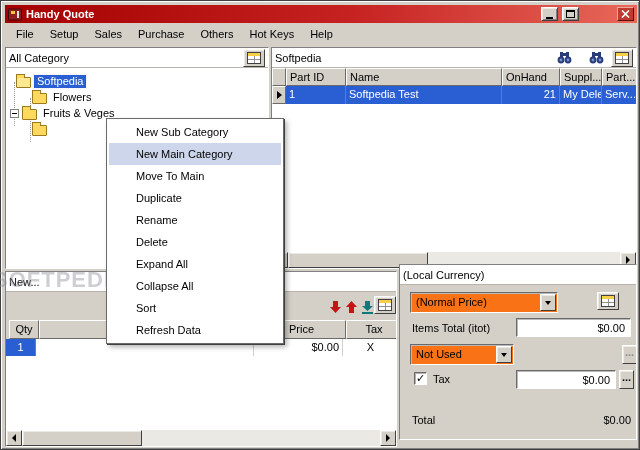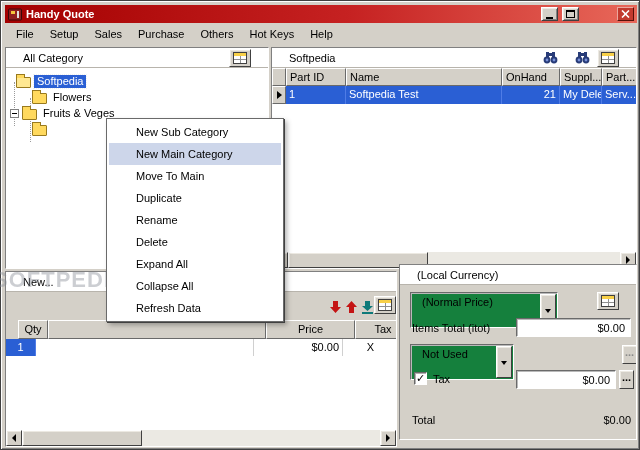--- a/index.html
+++ b/index.html
@@ -17,21 +17,21 @@
           box-shadow:inset 1px 1px 0 #ece9e2,inset -1px -1px 0 #848484;
           display:flex;align-items:center;justify-content:center;}
   .glyph-min{width:7px;height:2px;background:#000;margin-top:7px;}
   .glyph-max{width:9px;height:8px;border:1px solid #000;border-top-width:2px;}
   .tb-close{background:#c23a2e;border-color:#eaa79e #571008 #571008 #eaa79e;box-shadow:none;}
   
   .menubar{position:absolute;left:4px;top:23px;width:632px;height:21px;background:#d4d0c8;display:flex;padding-left:3px;}
   .menubar span{padding:0 8px;line-height:21px;}
   
   .panel{position:absolute;border:1px solid;border-color:#808080 #ffffff #ffffff #808080;background:#fff;overflow:hidden;}
-  .strip{height:20px;background:#fff;border-bottom:1px solid #b8b4ac;display:flex;align-items:center;padding:0 17px;position:relative;}
+  .strip{height:20px;background:#fff;border-bottom:1px solid #b8b4ac;display:flex;align-items:center;padding:0 3px;position:relative;}
   .icon-btn{width:22px;height:18px;background:#d4d0c8;border:1px solid;border-color:#fff #404040 #404040 #fff;
             box-shadow:inset 1px 1px 0 #ece9e2;display:flex;align-items:center;justify-content:center;flex:0 0 auto;}
   .find-btn{width:18px;height:16px;display:flex;align-items:center;justify-content:center;flex:0 0 auto;}
   
   .tree{padding-top:5px;position:relative;background:#fff;height:calc(100% - 20px);}
   .trow{height:16px;display:flex;align-items:center;gap:3px;position:relative;z-index:2;}
   .tlabel{padding:0 3px;line-height:13px;white-space:nowrap;}
   .tlabel.sel{background:#2a5fd4;color:#fff;outline:1px dotted #f0f0f0;}
   .folder{width:15px;height:11px;background:#ffd95e;border:1px solid #997a1e;border-radius:1px;position:relative;margin-top:3px;flex:0 0 auto;}
   .folder:before{content:"";position:absolute;left:-1px;top:-4px;width:7px;height:3px;background:#ffd95e;border:1px solid #997a1e;border-bottom:none;}
@@ -58,22 +58,22 @@
   .sb-track{flex:1;}
   .tri-l2{width:0;height:0;border-right:4px solid #000;border-top:4px solid transparent;border-bottom:4px solid transparent;}
   .tri-r2{width:0;height:0;border-left:4px solid #000;border-top:4px solid transparent;border-bottom:4px solid transparent;}
   .tri-d{width:0;height:0;border-top:4px solid #000;border-left:3px solid transparent;border-right:3px solid transparent;margin-top:1px;}
   
   .bl-toolbar{position:absolute;left:0;top:20px;width:100%;height:28px;background:#d4d0c8;}
   .tb-icon{position:absolute;top:8px;width:12px;height:14px;display:flex;align-items:center;justify-content:center;}
   .blq{background:#2a5fd4;color:#fff;text-align:center;}
   .bl-body{position:absolute;left:0;right:0;top:84px;bottom:16px;background:#fff;}
   
-  .combo{position:absolute;background:#15803d;border:1px solid;border-color:#6a6a6a #fff #fff #6a6a6a;
-         box-shadow:inset 1px 1px 0 #b9b9b9;height:36px;padding:3px 20px 0 11px;white-space:nowrap;overflow:hidden;}
+  .combo{position:absolute;background:#f97316;border:1px solid;border-color:#6a6a6a #fff #fff #6a6a6a;
+         box-shadow:inset 1px 1px 0 #b9b9b9;height:21px;padding:3px 20px 0 5px;white-space:nowrap;overflow:hidden;}
   .combo .drop{position:absolute;right:1px;top:1px;bottom:1px;width:16px;background:#d4d0c8;border:1px solid;
                border-color:#fff #404040 #404040 #fff;box-shadow:inset 1px 1px 0 #ece9e2;
                display:flex;align-items:center;justify-content:center;}
   .field{position:absolute;background:#fff;border:1px solid;border-color:#6a6a6a #fff #fff #6a6a6a;
          box-shadow:inset 1px 1px 0 #b9b9b9;text-align:right;padding:3px 5px 0 4px;height:19px;}
   .more-btn{position:absolute;width:15px;height:19px;background:#d4d0c8;border:1px solid;
             border-color:#fff #404040 #404040 #fff;box-shadow:inset 1px 1px 0 #ece9e2;
             text-align:center;line-height:13px;font-weight:bold;}
   .more-btn.dis{color:#8a8a8a;}
   .cb{position:absolute;width:13px;height:13px;background:#fff;border:1px solid;border-color:#6a6a6a #fff #fff #6a6a6a;
@@ -251,21 +251,21 @@
       </span>
       <span class="icon-btn" style="position:absolute;left:368px;top:4px;">
         <svg width="14" height="12" viewBox="0 0 14 12">
             <rect x="0.5" y="0.5" width="13" height="11" fill="#fff" stroke="#404040"></rect>
             <rect x="1" y="1" width="12" height="3" fill="#f8d048"></rect>
             <line x1="1" y1="7.5" x2="13" y2="7.5" stroke="#909090"></line>
             <line x1="7.5" y1="4" x2="7.5" y2="11" stroke="#909090"></line>
           </svg>
       </span>
     </div>
-    <div class="grid-head" style="position:absolute;left:12px;top:48px;width:100%;height:19px;">
+    <div class="grid-head" style="position:absolute;left:3px;top:48px;width:100%;height:19px;">
       <span class="gh" style="width:30px;text-align:center;">Qty</span>
       <span class="gh" style="width:218px;"></span>
       <span class="gh" style="width:89px;text-align:center;">Price</span>
       <span class="gh" style="width:55px;text-align:center;border-right:none;">Tax</span>
     </div>
     <div class="grid-row" style="position:absolute;left:0;top:67px;width:100%;height:17px;background:#fff;color:#000;">
       <span class="gc blq" style="width:30px;">1</span>
       <span class="gc" style="width:218px;border-right:1px solid #d0d0d0;"></span>
       <span class="gc num" style="width:89px;border-right:1px solid #d0d0d0;">$0.00</span>
       <span class="gc" style="width:55px;text-align:center;border-right:none;">X</span>
@@ -322,16 +322,17 @@
 
   <div class="context-menu">
     <div class="cm-item">New Sub Category</div>
     <div class="cm-item sel">New Main Category</div>
     <div class="cm-item">Move To Main</div>
     <div class="cm-item">Duplicate</div>
     <div class="cm-item">Rename</div>
     <div class="cm-item">Delete</div>
     <div class="cm-item">Expand All</div>
     <div class="cm-item">Collapse All</div>
+    <div class="cm-item">Sort</div>
     <div class="cm-item">Refresh Data</div>
   </div>
 
 </div>
 
 </body></html>

